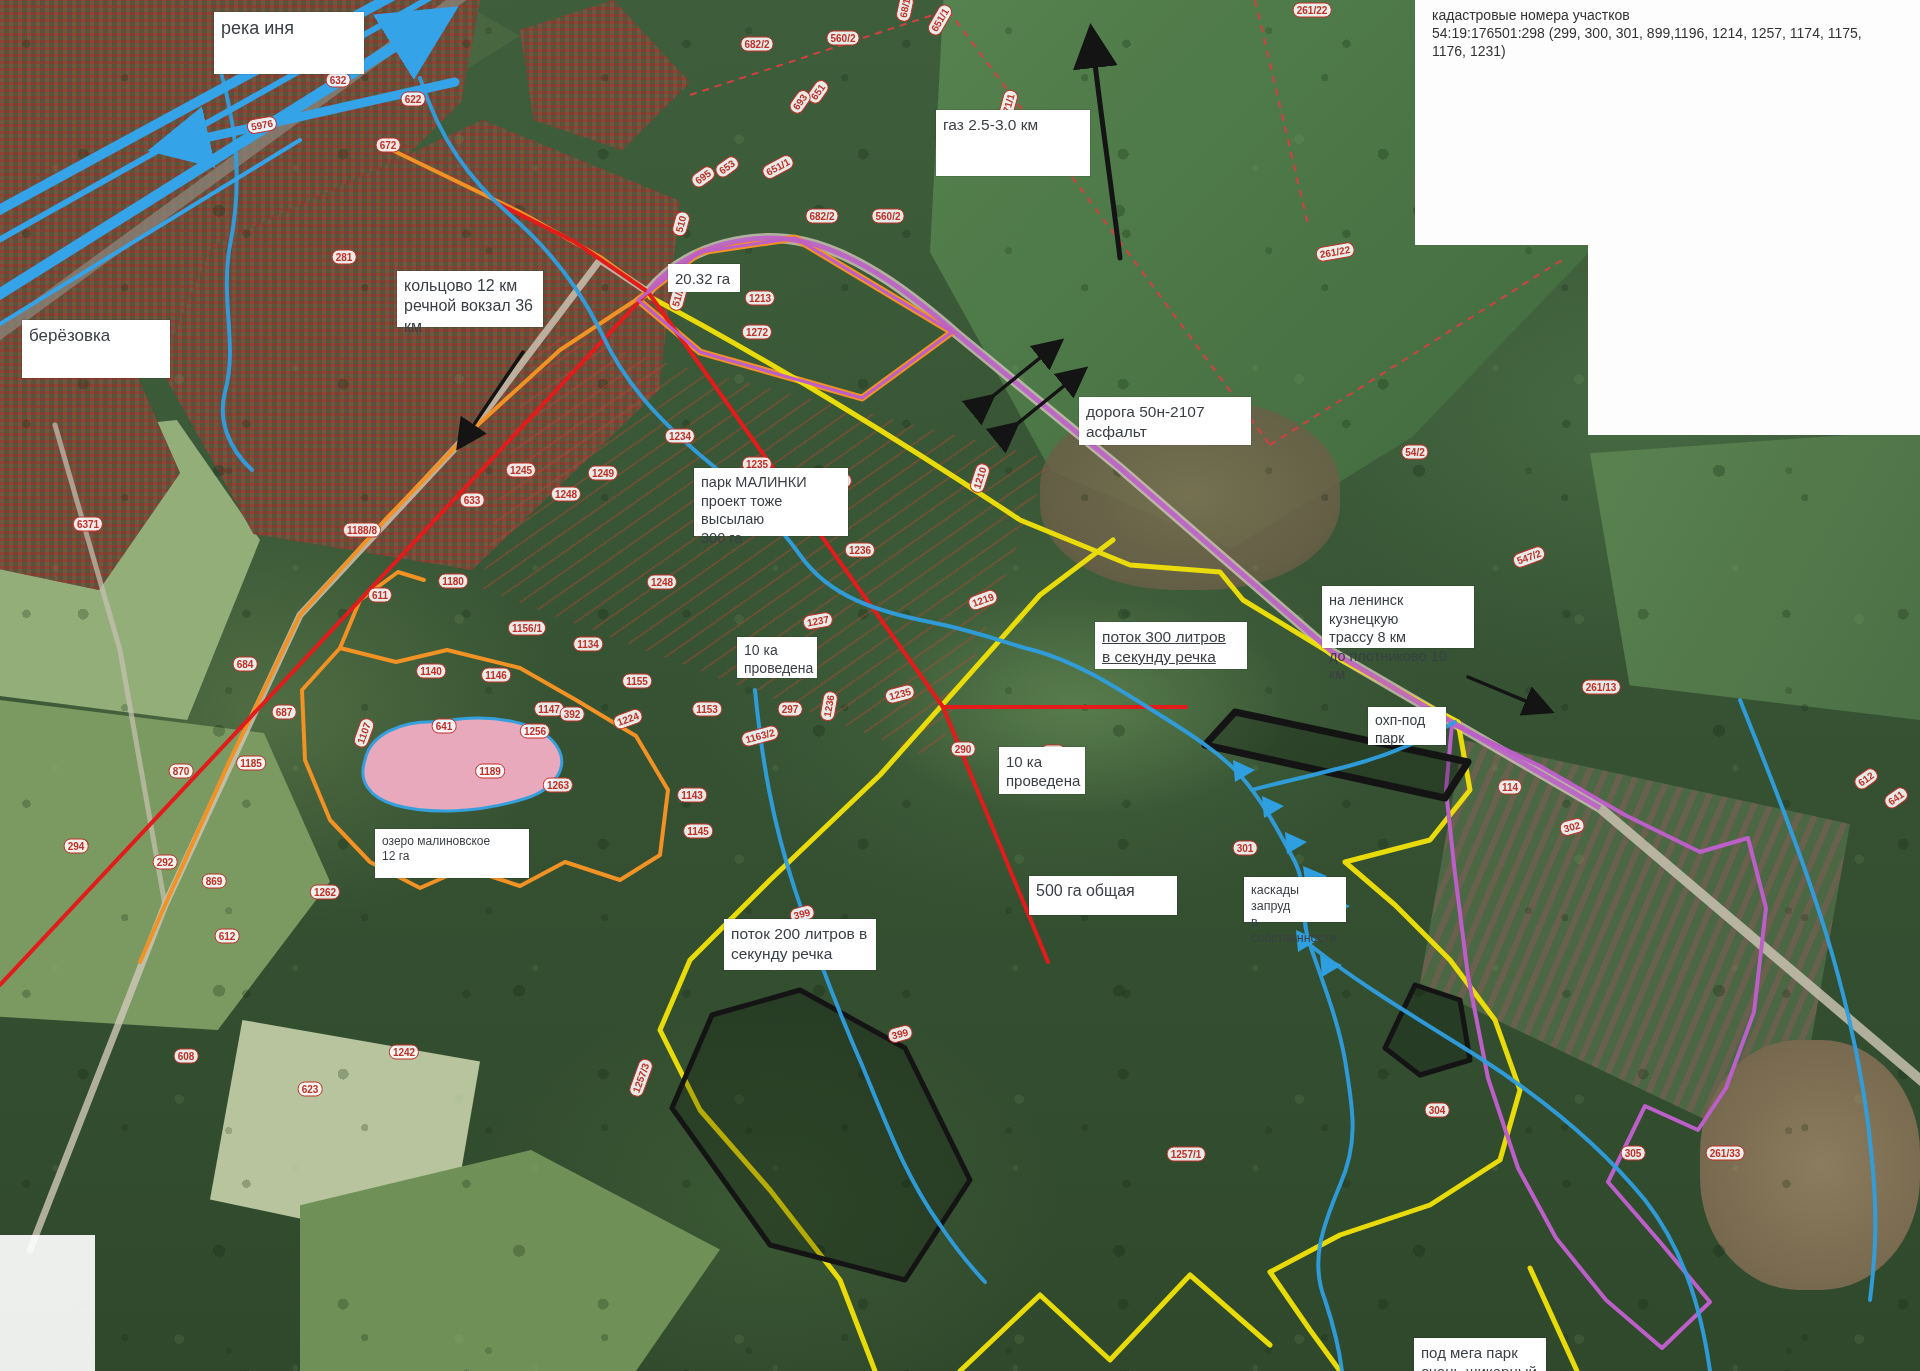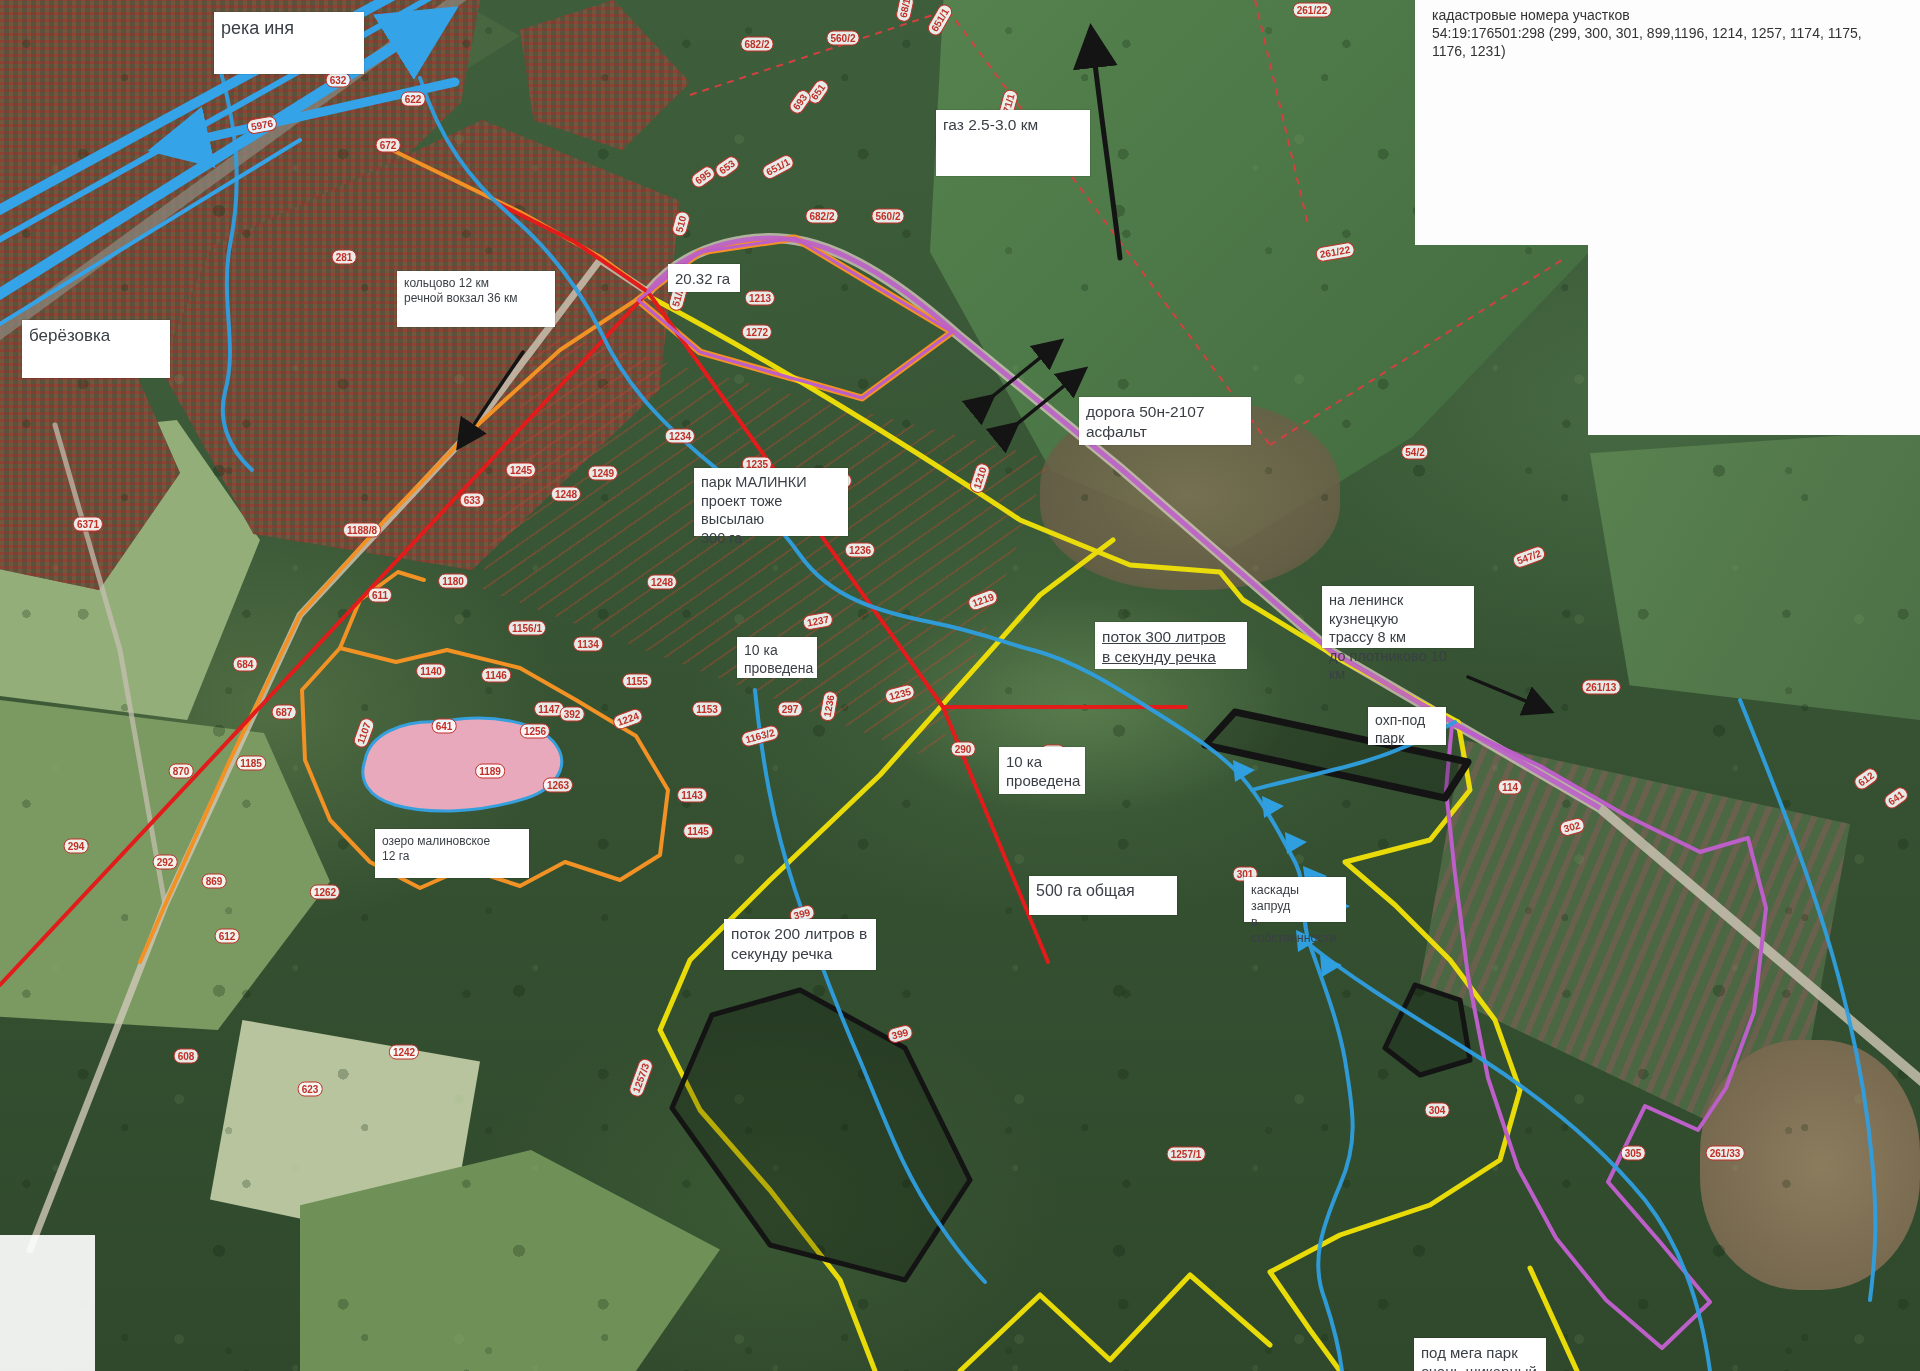--- a/index.html
+++ b/index.html
@@ -240,35 +240,35 @@
       <span class="pill" style="left: 818px; top: 621px; transform: translate(-50%, -50%) rotate(-10deg);">1237</span>
       <span class="pill" style="left: 983px; top: 600px; transform: translate(-50%, -50%) rotate(-20deg);">1219</span>
       <span class="pill" style="left: 900px; top: 694px; transform: translate(-50%, -50%) rotate(-15deg);">1235</span>
       <span class="pill" style="left: 829px; top: 706px; transform: translate(-50%, -50%) rotate(-80deg);">1236</span>
       <span class="pill" style="left: 963px; top: 749px; transform: translate(-50%, -50%) rotate(0deg);">290</span>
       <span class="pill" style="left: 1053px; top: 752px; transform: translate(-50%, -50%) rotate(0deg);">299</span>
       <span class="pill" style="left: 802px; top: 914px; transform: translate(-50%, -50%) rotate(-15deg);">399</span>
       <span class="pill" style="left: 900px; top: 1034px; transform: translate(-50%, -50%) rotate(-15deg);">399</span>
       <span class="pill" style="left: 641px; top: 1078px; transform: translate(-50%, -50%) rotate(-70deg);">1257/3</span>
       <span class="pill" style="left: 1186px; top: 1154px; transform: translate(-50%, -50%) rotate(0deg);">1257/1</span>
-      <span class="pill" style="left: 1245px; top: 874px; transform: translate(-50%, -50%) rotate(0deg);">301</span>
+      <span class="pill" style="left: 1245px; top: 848px; transform: translate(-50%, -50%) rotate(0deg);">301</span>
       <span class="pill" style="left: 1510px; top: 787px; transform: translate(-50%, -50%) rotate(0deg);">114</span>
       <span class="pill" style="left: 1601px; top: 687px; transform: translate(-50%, -50%) rotate(0deg);">261/13</span>
       <span class="pill" style="left: 1572px; top: 827px; transform: translate(-50%, -50%) rotate(-15deg);">302</span>
       <span class="pill" style="left: 1437px; top: 1110px; transform: translate(-50%, -50%) rotate(0deg);">304</span>
       <span class="pill" style="left: 1633px; top: 1153px; transform: translate(-50%, -50%) rotate(0deg);">305</span>
       <span class="pill" style="left: 1725px; top: 1153px; transform: translate(-50%, -50%) rotate(0deg);">261/33</span>
       <span class="pill" style="left: 1866px; top: 779px; transform: translate(-50%, -50%) rotate(-35deg);">612</span>
       <span class="pill" style="left: 1896px; top: 798px; transform: translate(-50%, -50%) rotate(-35deg);">641</span>
     </div>
 
   <div style="position:absolute;inset:0;">
       <div class="note" style="left: 214px; top: 12px; width: 150px; height: 62px; font-size: 18px;">река иня</div>
       <div class="note" style="left: 22px; top: 320px; width: 148px; height: 58px; font-size: 17px;">берёзовка</div>
-      <div class="note" style="left: 397px; top: 271px; width: 158px; height: 56px; font-size: 12px;">кольцово 12 км
+      <div class="note" style="left: 397px; top: 271px; width: 146px; height: 56px; font-size: 16px;">кольцово 12 км
 речной вокзал 36 км</div>
       <div class="note" style="left: 936px; top: 110px; width: 154px; height: 66px; font-size: 15.5px;">газ 2.5-3.0 км</div>
       <div class="note" style="left: 668px; top: 264px; width: 72px; height: 28px; font-size: 15px;">20.32 га</div>
       <div class="note" style="left: 1079px; top: 397px; width: 172px; height: 48px; font-size: 15.5px;">дорога 50н-2107
 асфальт</div>
       <div class="note" style="left: 694px; top: 468px; width: 154px; height: 68px; font-size: 14.5px;">парк  МАЛИНКИ
 проект тоже высылаю
 300 га</div>
       <div class="note" style="left: 737px; top: 637px; width: 80px; height: 41px; font-size: 14px;">10 ка
 проведена</div>

